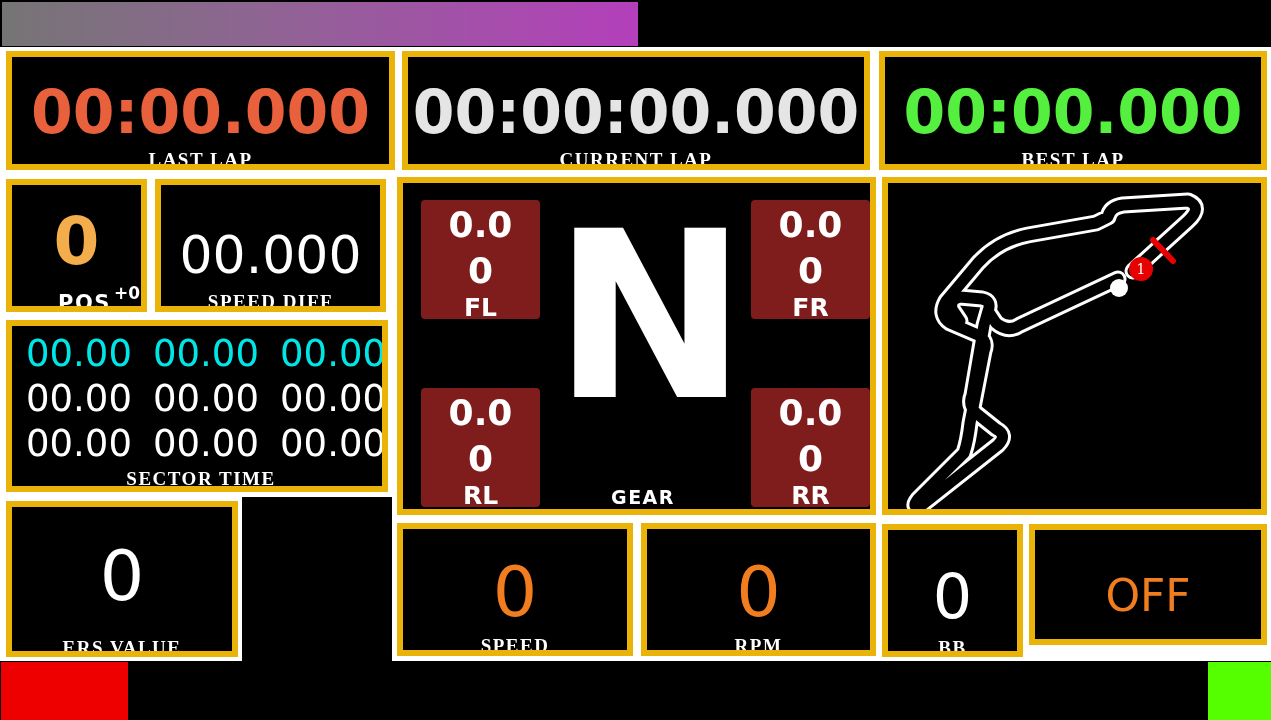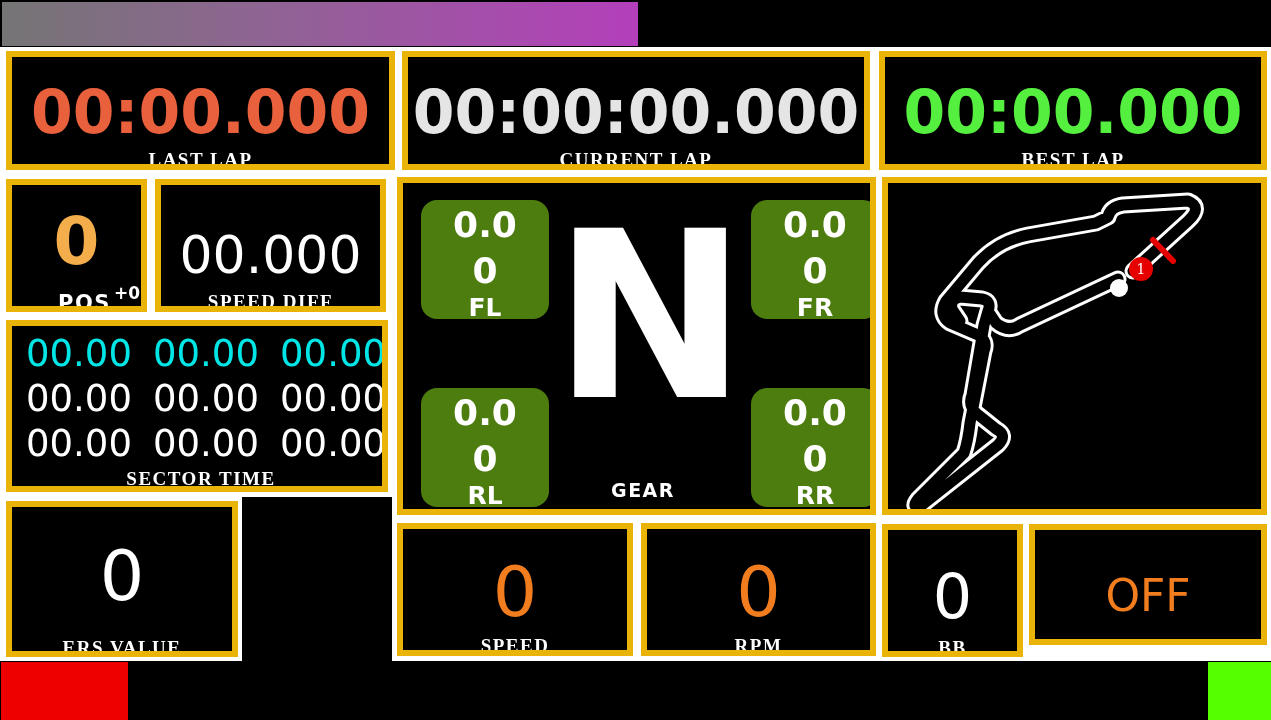--- a/index.html
+++ b/index.html
@@ -7,21 +7,21 @@
       width: 1271px; height: 720px; background: #ffffff; position: relative; overflow: hidden;
       font-family: "DejaVu Sans", "Liberation Sans", sans-serif;
     }
     .topbar { position: absolute; left: 0; top: 0; width: 1271px; height: 47px; background: #000; }
     .topbar .fill { position: absolute; left: 2px; top: 2px; height: 44px; background: linear-gradient(90deg, #757575 0%, #8e6592 40%, #b43fbb 100%); }
     .panel { position: absolute; background: #000; border: 6px solid #eab308; box-sizing: border-box; color: #fff; overflow: hidden; }
     .bigval { position: absolute; left: 0; right: 0; text-align: center; font-family: "DejaVu Sans", sans-serif; }
     .label { position: absolute; left: 0; right: 0; text-align: center; font-weight: bold; font-size: 19px; letter-spacing: 1.5px; color: #fff; font-family: Liberation Serif, serif; }
     .lap-val { top: 20px; font-size: 60px; font-weight: bold; letter-spacing: 0px; }
     .lap-label { top: 92px; }
-    .tire { position: absolute; width: 128px; height: 119px; background: #4d7c0f; border-radius: 16px; color: #fff; text-align: center; font-weight: bold; }
+    .tire { position: absolute; width: 119px; height: 119px; background: #7f1d1d; border-radius: 4px; color: #fff; text-align: center; font-weight: bold; }
     .tire .t1 { position: absolute; top: 4px; left: 0; right: 0; font-size: 36px; }
     .tire .t2 { position: absolute; top: 50px; left: 0; right: 0; font-size: 36px; }
     .tire .t3 { position: absolute; top: 93px; left: 0; right: 0; font-size: 25px; }
     .sector-row { position: absolute; left: 14px; width: 360px; display: flex; justify-content: space-between; font-size: 37px; }
     .bottombar { position: absolute; left: 0; top: 661px; width: 1271px; height: 59px; background: #000; }
   </style>
 </head>
 <body>
 
 <div class="topbar">
@@ -88,21 +88,21 @@
     <div class="t1">0.0</div>
     <div class="t2">0</div>
     <div class="t3">RL</div>
   </div>
   <div class="tire" style="left:348px; top:205px;">
     <div class="t1">0.0</div>
     <div class="t2">0</div>
     <div class="t3">RR</div>
   </div>
   <div style="position:absolute; left:150px; width:180px; top:18px; text-align:center; font-size:232px; line-height:232px; font-weight:bold;">N</div>
-  <div style="position:absolute; left:150px; width:180px; top:296px; text-align:center; font-size:19px; font-weight:bold; letter-spacing:1.5px;">GEAR</div>
+  <div style="position:absolute; left:150px; width:180px; top:303px; text-align:center; font-size:19px; font-weight:bold; letter-spacing:1.5px;">GEAR</div>
 </div>
 
 <div class="panel" style="left:882px; top:177px; width:385px; height:338px;">
   <svg width="385" height="338" viewBox="0 0 385 338">
     <g fill="none" stroke-linecap="round" stroke-linejoin="round">
       <path d="M245 88 L300 38 Q315 24 300 18 L235 22 Q222 24 220 34 L208 40 L140 52 Q110 58 90 80 L58 118 Q50 132 62 140 L90 152 Q100 158 96 168 L82 240 Q80 258 76 270 L30 316 Q22 326 34 322 L110 262 Q120 252 108 246 L88 230 Q80 222 84 212 L96 142 L100 128 Q104 118 94 116 L72 114 Q62 116 64 126 L72 138 M100 128 L108 140 Q120 150 132 142 L230 96" stroke="#ffffff" stroke-width="17"></path>
       <path d="M245 88 L300 38 Q315 24 300 18 L235 22 Q222 24 220 34 L208 40 L140 52 Q110 58 90 80 L58 118 Q50 132 62 140 L90 152 Q100 158 96 168 L82 240 Q80 258 76 270 L30 316 Q22 326 34 322 L110 262 Q120 252 108 246 L88 230 Q80 222 84 212 L96 142 L100 128 Q104 118 94 116 L72 114 Q62 116 64 126 L72 138 M100 128 L108 140 Q120 150 132 142 L230 96" stroke="#000000" stroke-width="11"></path>
     </g>
     <line x1="265" y1="57" x2="285" y2="78" stroke="#e60000" stroke-width="6" stroke-linecap="round"></line>
     <circle cx="231" cy="105" r="9" fill="#ffffff"></circle>

